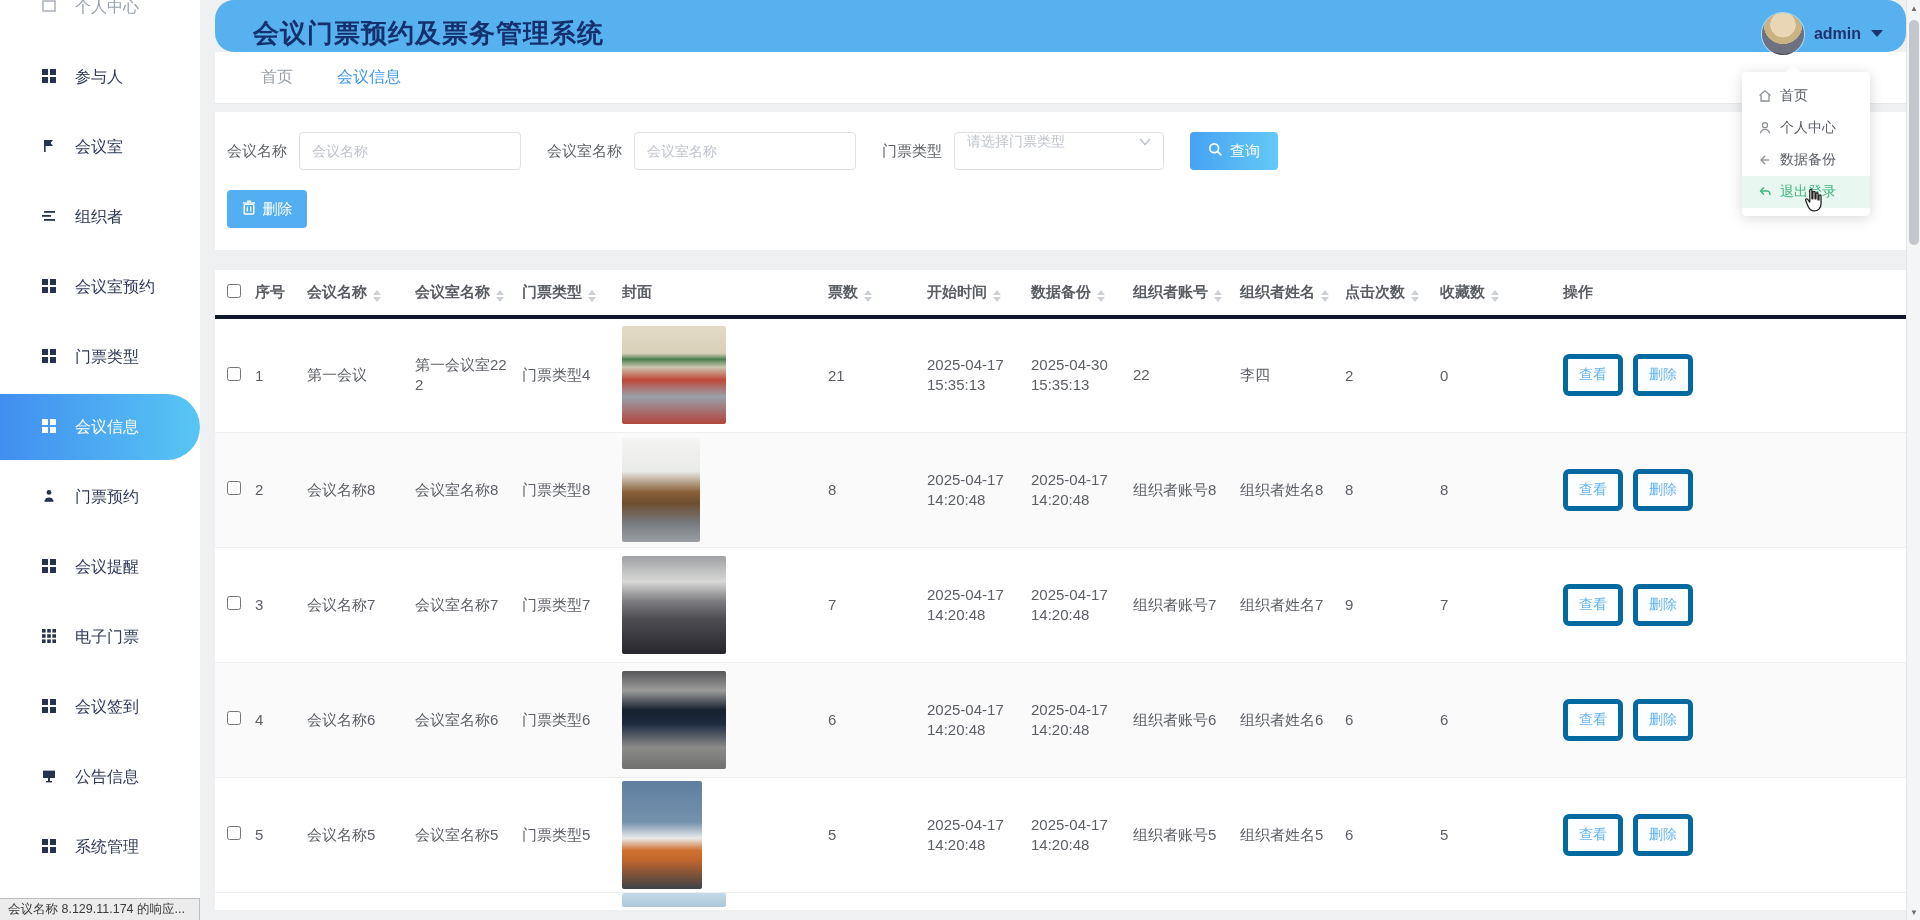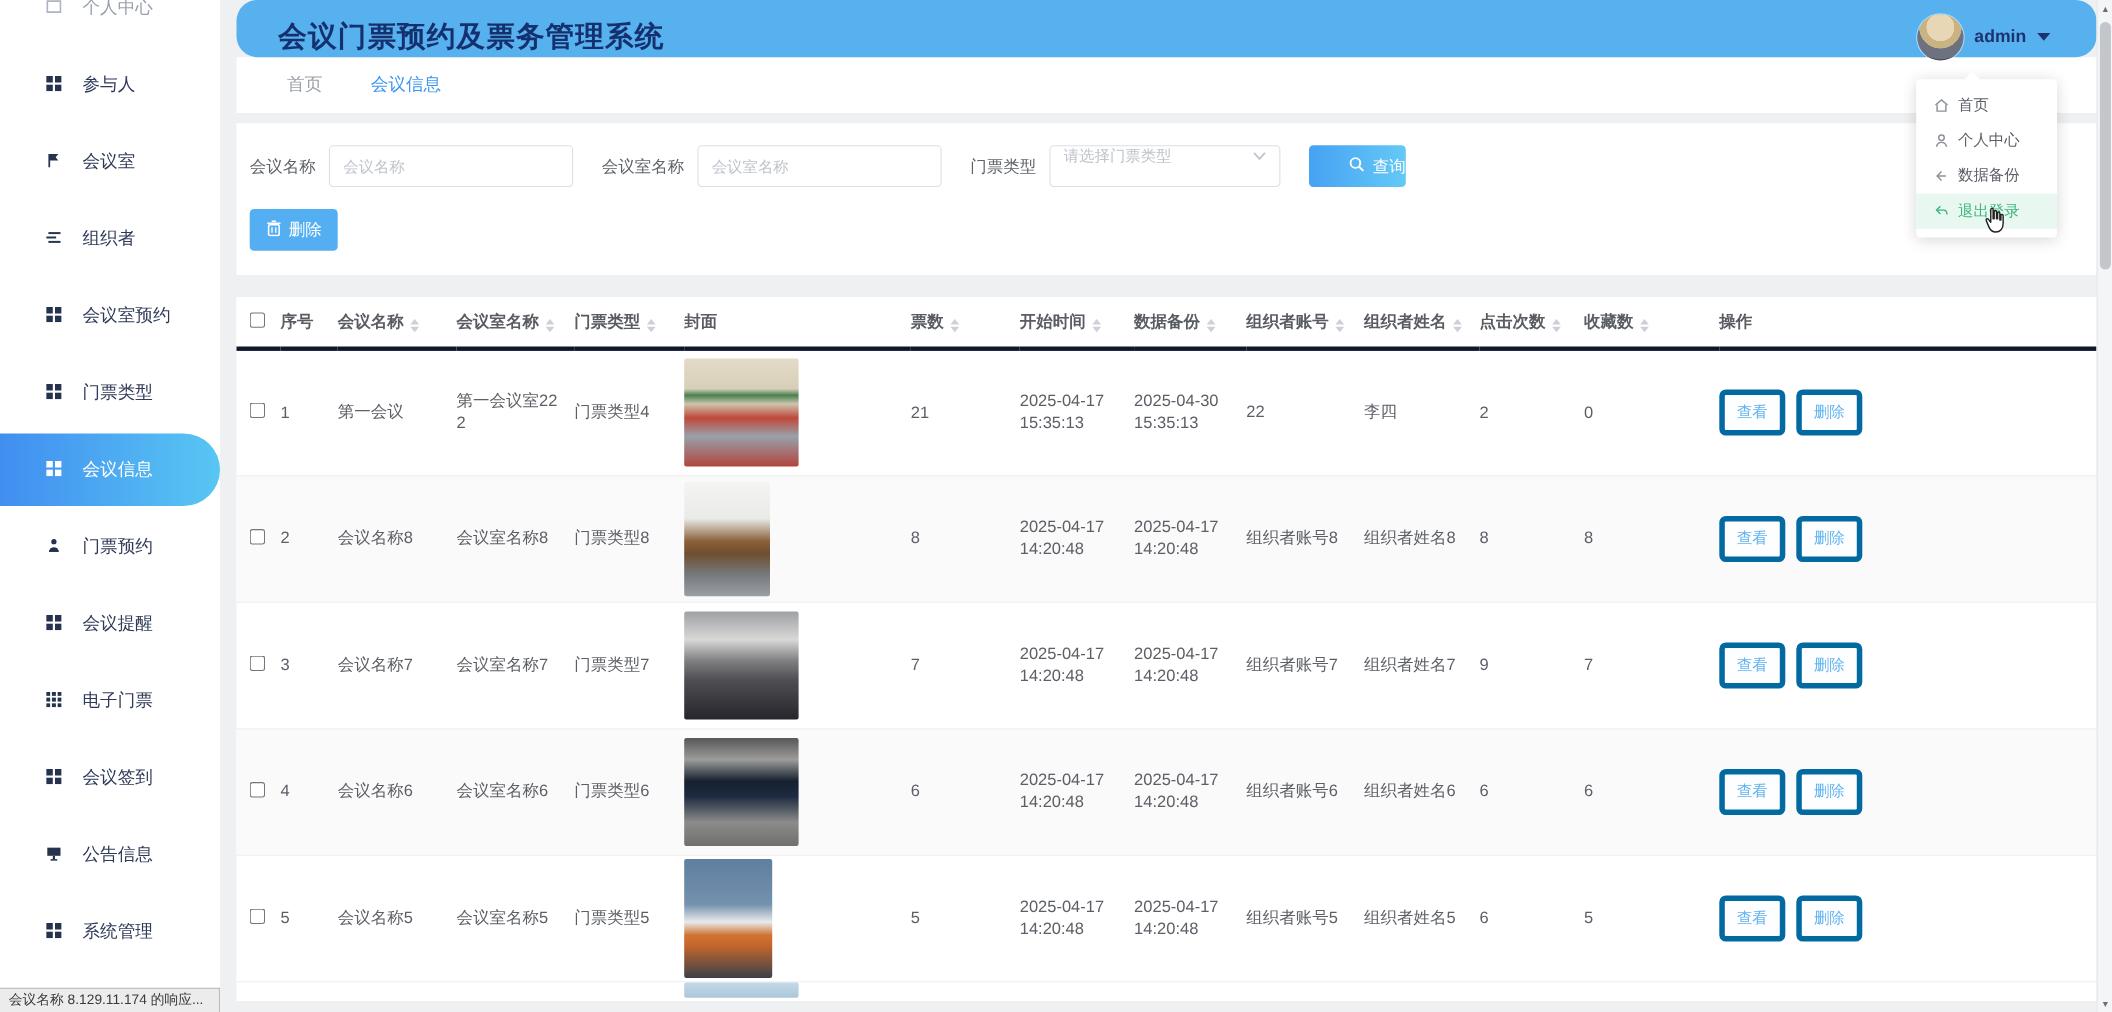--- a/index.html
+++ b/index.html
@@ -15,21 +15,21 @@
   .side-item.partial { color:#98a0ad; }
   .side-item.partial .ic { color:#aeb5c0; }
   .side-item.active { background:linear-gradient(90deg,#418ef0 0%,#58c6f3 100%);
                       color:#fff; border-radius:0 34px 34px 0; width:200px; height:66px; margin:2px 0; }
   .side-item.active .ic { color:#fff; }
 
   
   .main { position:absolute; left:200px; top:0; right:14px; bottom:0; }
   .topbar { margin-left:15px; height:52px; background:#57b1ee; position:relative;border-radius:19px; }
   .topbar h1 { position:absolute; left:38px; top:0; line-height:67px; font-size:26px; font-weight:bold; color:#15306f; letter-spacing:1px; }
-  .userbox { position:absolute; right:42px; top:0; height:67px; display:flex; align-items:center; gap:10px; cursor:pointer; }
+  .userbox { position:absolute; right:23px; top:0; height:67px; display:flex; align-items:center; gap:10px; cursor:pointer; }
   .avatar { width:42px; height:42px; border-radius:50%;
             background:radial-gradient(circle at 50% 28%, #e9d6b4 0 34%, #c9b383 35% 52%, #6e7280 53% 78%, #4b4f5a 79% 100%);
             box-shadow:0 0 0 1px rgba(255,255,255,.55); }
   .username { font-size:16px; font-weight:bold; color:#1c3370; }
   .caret-down { width:0; height:0; border-left:6px solid transparent; border-right:6px solid transparent; border-top:7px solid #1c3370; }
 
   .navbar { margin-left:15px; height:52px; background:#fff; border-bottom:1px solid #e7e9ec;
             display:flex; align-items:center; gap:44px; padding-left:46px; }
   .navtab { font-size:16px; color:#9aa0a8; cursor:pointer; }
   .navtab.active { color:#3e96ef; }
@@ -39,21 +39,21 @@
   .f-label { font-size:15px; color:#5f6368; margin-right:12px; }
   .f-input { width:222px; height:38px; border:1px solid #dcdfe6; border-radius:4px; padding:0 12px;
              font-size:14px; color:#333; outline:none; margin-right:26px; font-family:inherit; }
   .f-input::placeholder { color:#bfc4cc; }
   .f-select { width:210px; height:38px; border:1px solid #dcdfe6; border-radius:4px; padding:0 12px;
               display:flex; align-items:flex-start; justify-content:space-between; color:#bfc4cc; font-size:14px;
               margin-right:26px; cursor:pointer; background:#fff; }
   .f-select .chev { color:#c0c4cc; }
   .btn-search { width:88px; height:38px; border:none; border-radius:4px; color:#fff; font-size:15px;
                 background:linear-gradient(90deg,#46a2f3 0%,#64c9f6 100%); display:flex; align-items:center;
-                justify-content:flex-end; gap:7px; cursor:pointer; font-family:inherit; }
+                justify-content:center; gap:7px; cursor:pointer; font-family:inherit; }
   .bulk-row { margin-top:20px; }
   .btn-delete-bulk { width:80px; height:38px; border:none; border-radius:4px; background:#54aef2; color:#fff;
                      font-size:15px; display:flex; align-items:center; justify-content:center; gap:7px;
                      cursor:pointer; font-family:inherit; }
 
   
   .table-card { margin-left:15px; margin-top:20px; background:#fff; min-height:640px; }
   table { width:100%; border-collapse:collapse; table-layout:fixed; }
   thead th { height:47px; font-size:15px; font-weight:bold; color:#595c62; text-align:left; vertical-align:middle;
              background:#fff; border-bottom:4px solid #0f172a; white-space:nowrap; }

